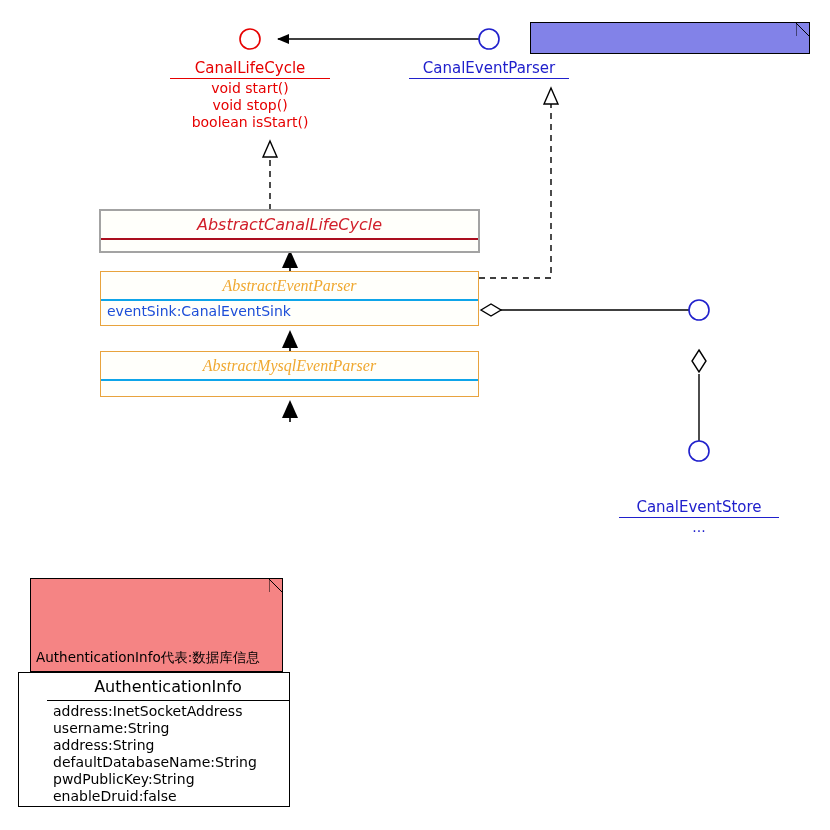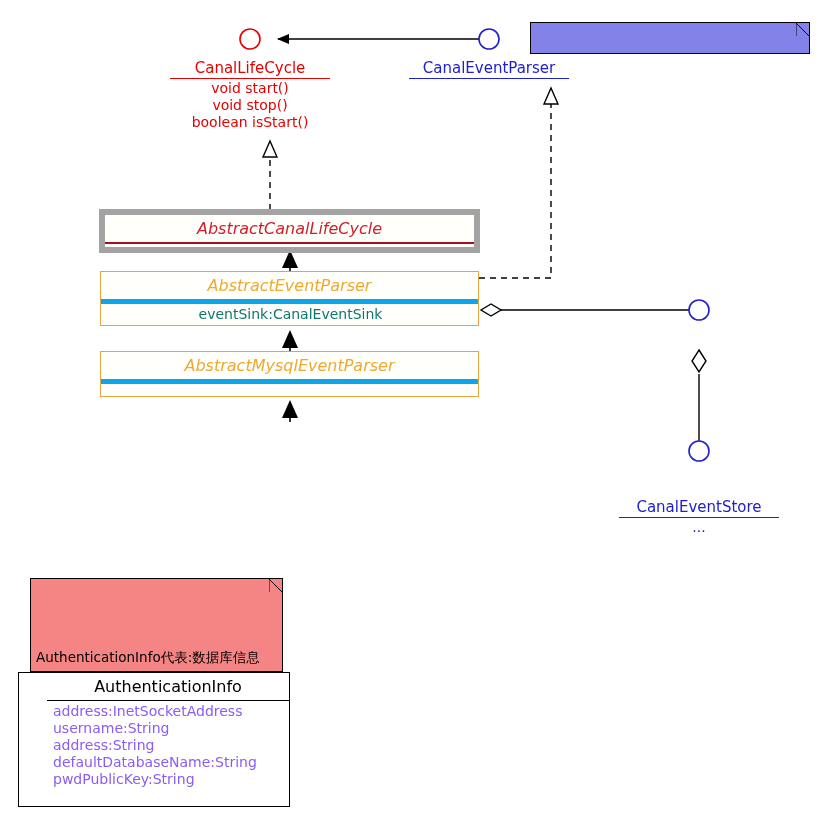--- a/index.html
+++ b/index.html
@@ -63,32 +63,32 @@
     padding: 4px 6px 4px 6px;
     box-sizing: border-box;
   }
   .clsbox .attrs {
     font-size: 14px;
     line-height: 17px;
     padding: 2px 4px 3px 6px;
     box-sizing: border-box;
     text-align: left;
   }
-  .clsbox.red { border: 6px solid #a3a3a3; }
+  .clsbox.red { border: 2px solid #a3a3a3; }
   .clsbox.red .hdr { color: #d11f2a; border-bottom: 2px solid #aa0e1e; font-style: italic; }
   .clsbox.red .attrs { color: #d11f2a; }
 
   .clsbox.orange { border: 1px solid #e8a33d; }
-  .clsbox.orange .hdr { color: #f0a830; border-bottom: 5px solid #0ea5e9; }
-  .clsbox.orange .attrs { color: #0f766e; text-align: center; }
+  .clsbox.orange .hdr { color: #f0a830; border-bottom: 2px solid #0ea5e9; font-family: Liberation Serif, serif; }
+  .clsbox.orange .attrs { color: #1d4ed8; }
   .clsbox.orange .hdr.ital { font-style: italic; }
 
   .clsbox.black { border: 1px solid #000000; background: #ffffff; padding-left: 28px; }
   .clsbox.black .hdr { color: #000000; border-bottom: 1px solid #000000; }
-  .clsbox.black .attrs { color: #8b5cf6; }
+  .clsbox.black .attrs { color: #000000; }
 
   
   .note {
     position: absolute;
     box-sizing: border-box;
     font-size: 13.5px;
     line-height: 17px;
     color: #000000;
     white-space: pre;
     overflow: hidden;
@@ -213,20 +213,21 @@
 
 
   <div class="clsbox black" style="left:18px; top:672px; width:272px; height:135px;">
     <div class="hdr">AuthenticationInfo</div>
     <div class="attrs">
       <div>address:InetSocketAddress</div>
       <div>username:String</div>
       <div>address:String</div>
       <div>defaultDatabaseName:String</div>
       <div>pwdPublicKey:String</div>
+      <div>enableDruid:false</div>
     </div>
   </div>
 
   <div class="note note-blue" style="left:530px; top:22px; width:280px; height:32px;">
     
     <svg class="note-fold" viewBox="0 0 13 13" width="13" height="13">
       <path d="M0,0 L13,13 L0,13 z" fill="#8282e8" stroke="none"></path>
       <path d="M0,0 L13,13 M0,0 L0,13" fill="none" stroke="#000000" stroke-width="1"></path>
     </svg>
   </div>

